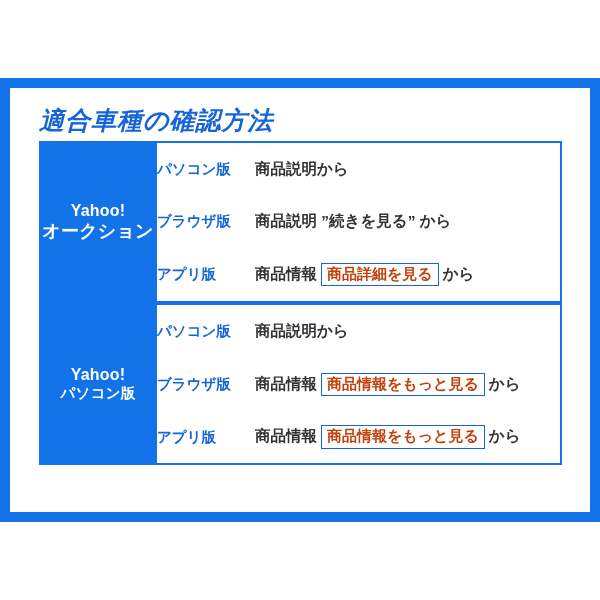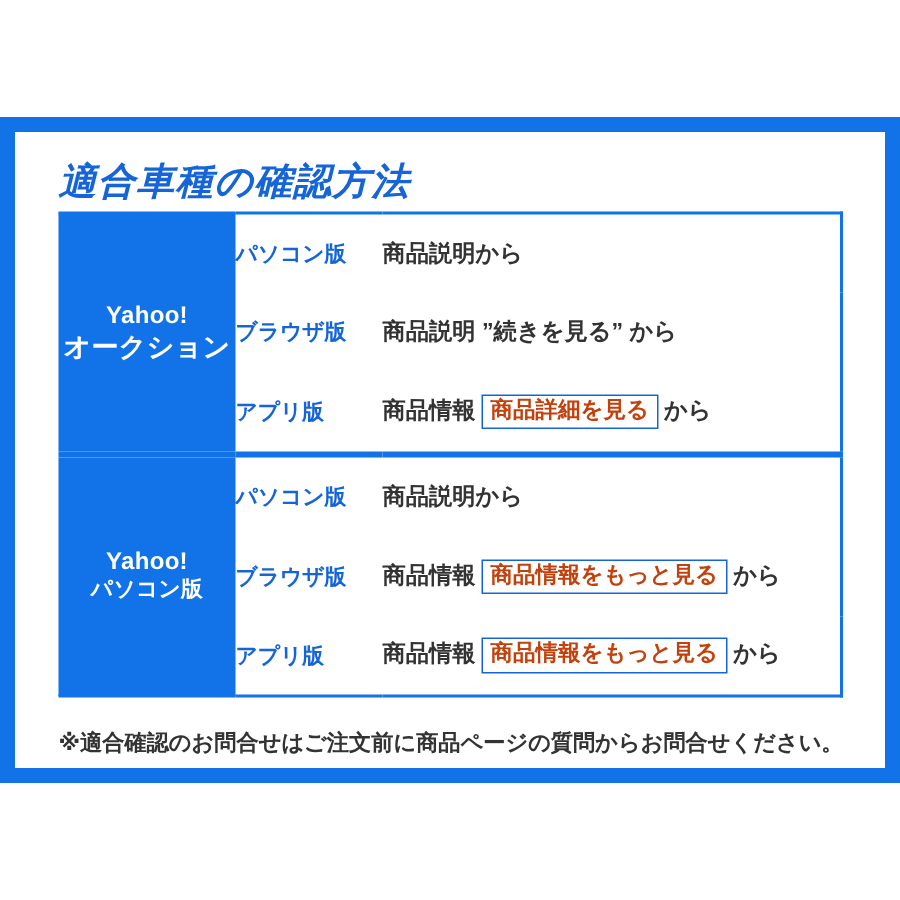--- a/index.html
+++ b/index.html
@@ -208,16 +208,15 @@
         <tr class="r">
           <td class="plat">アプリ版</td>
           <td class="desc">
             <span>商品情報</span><span class="btnbox">商品情報をもっと見る</span><span>から</span>
           </td>
         </tr>
 
       </tbody>
     </table>
 
-    <div id="note">※適合確認のお問合せはご注文前に商品ページの質問からお問合せください。</div>
 
   </div>
 </div>
 
 </body></html>

